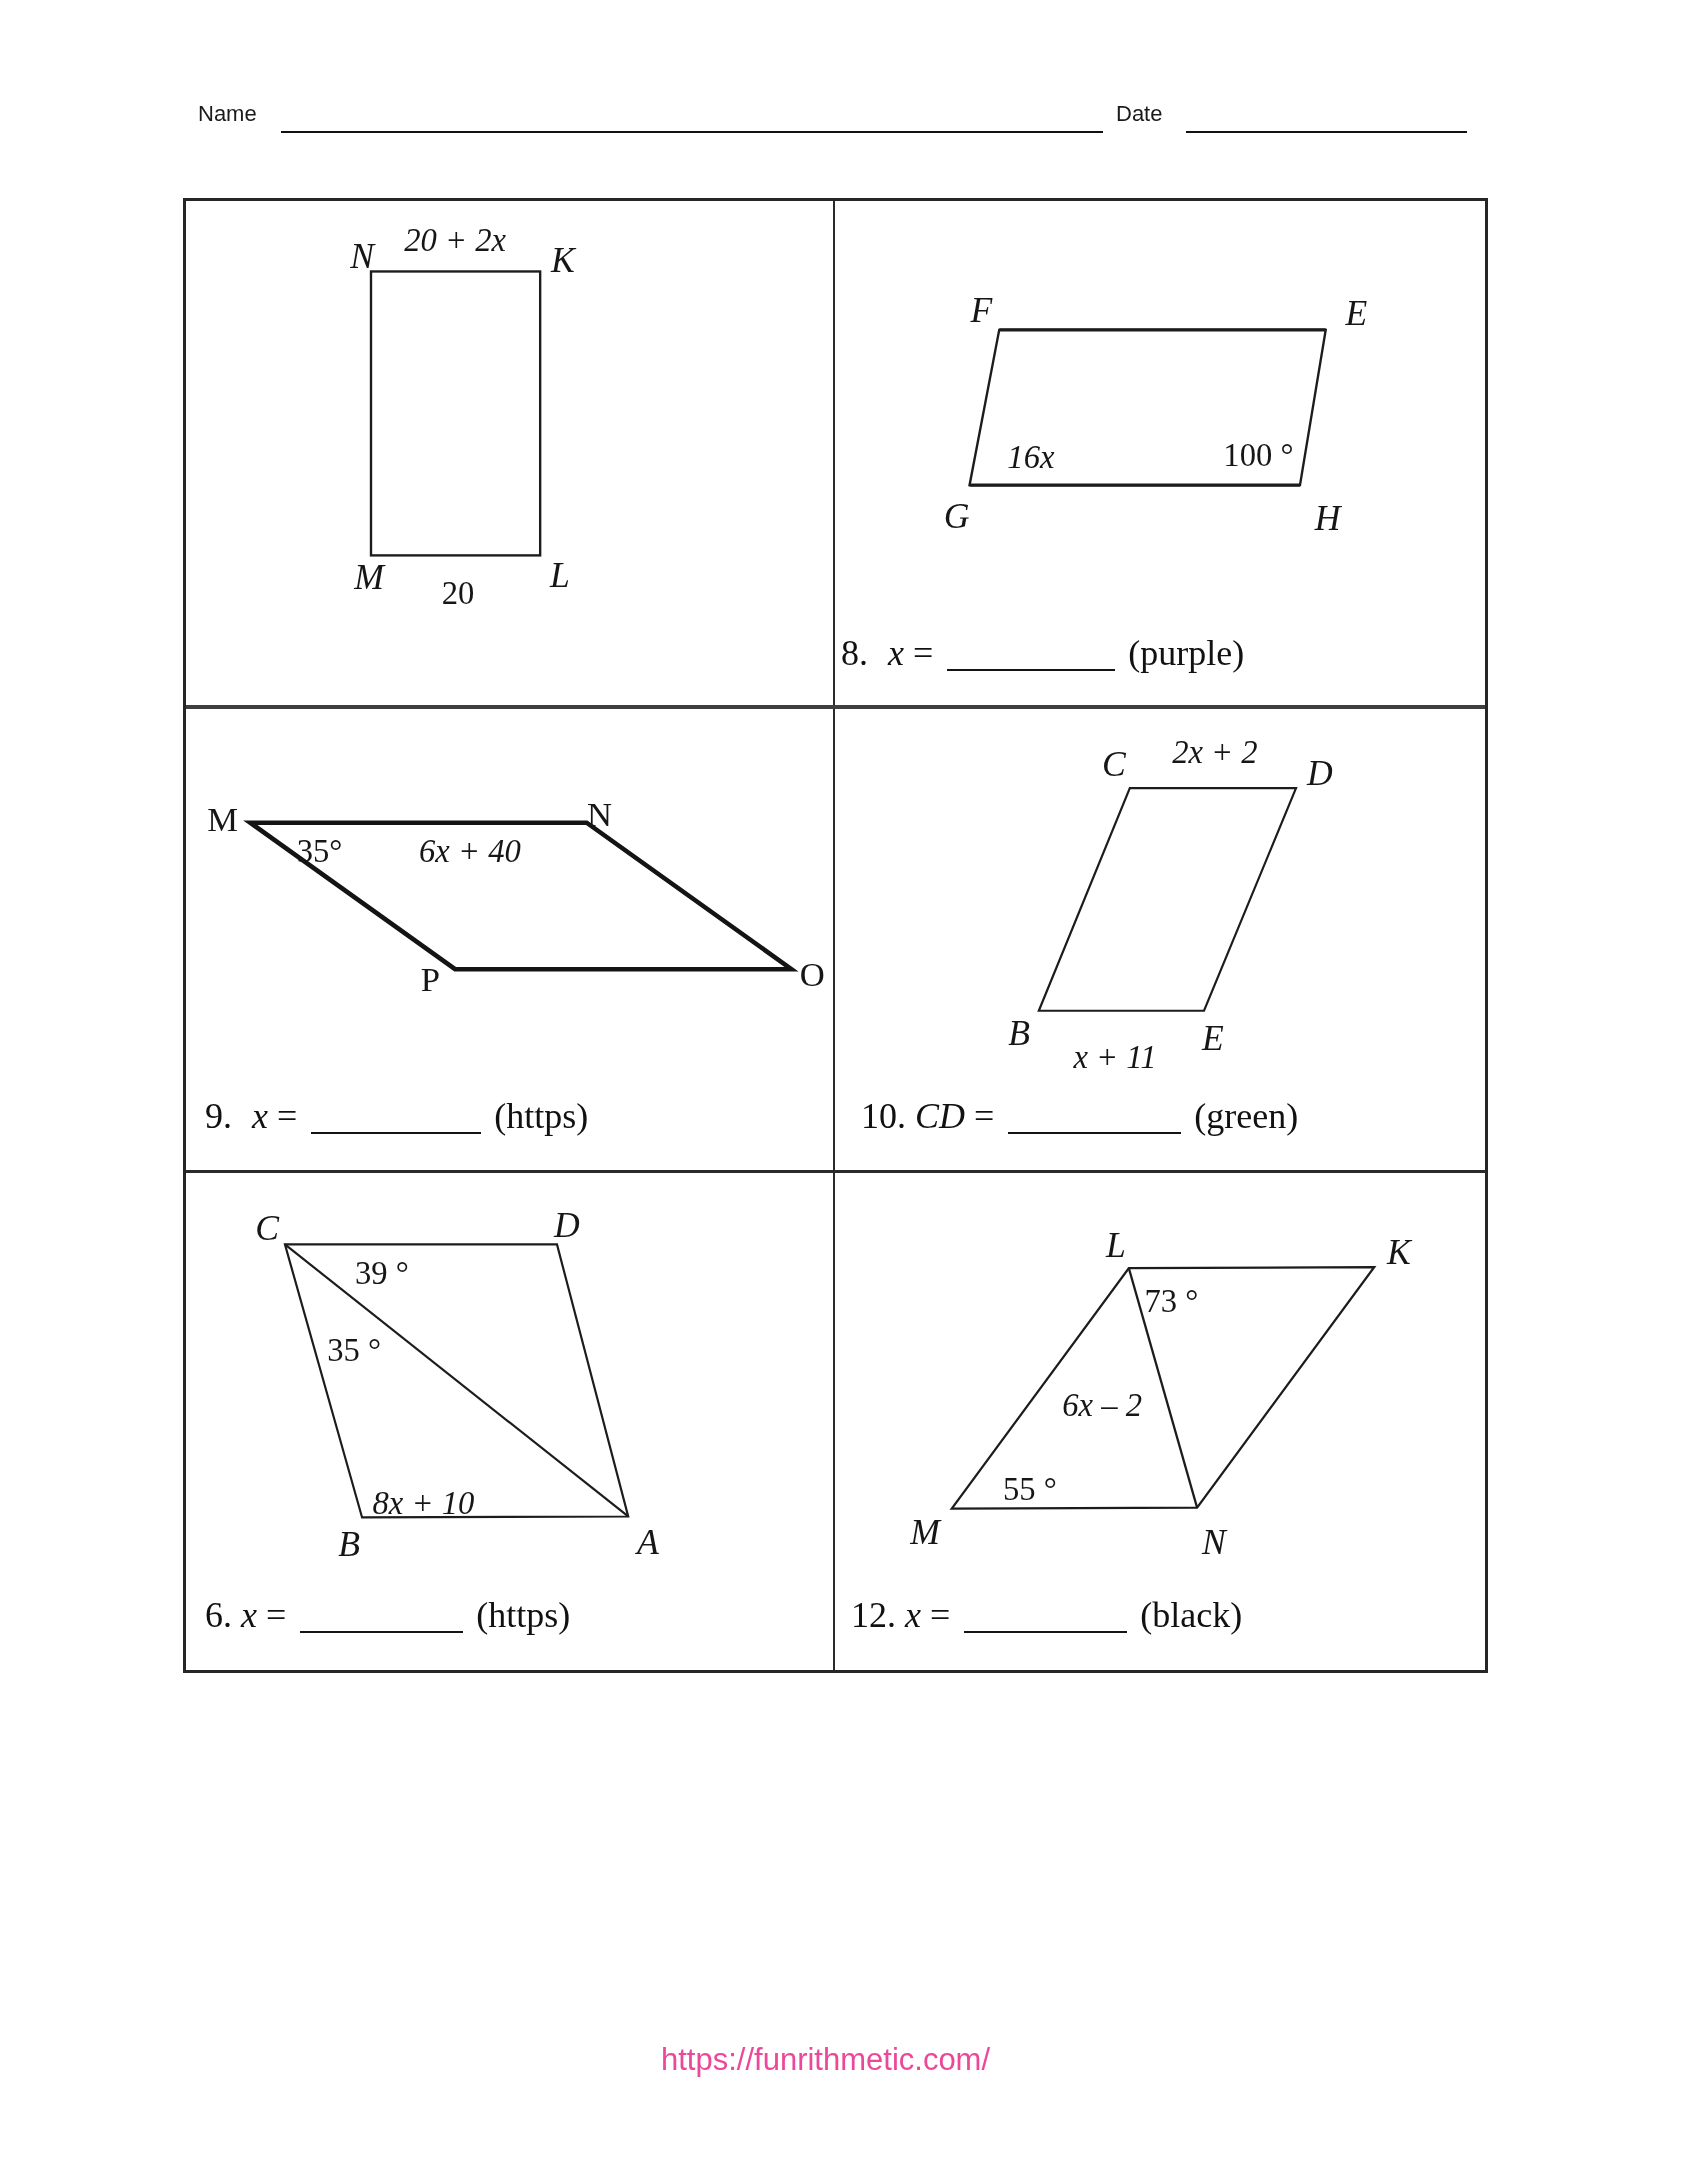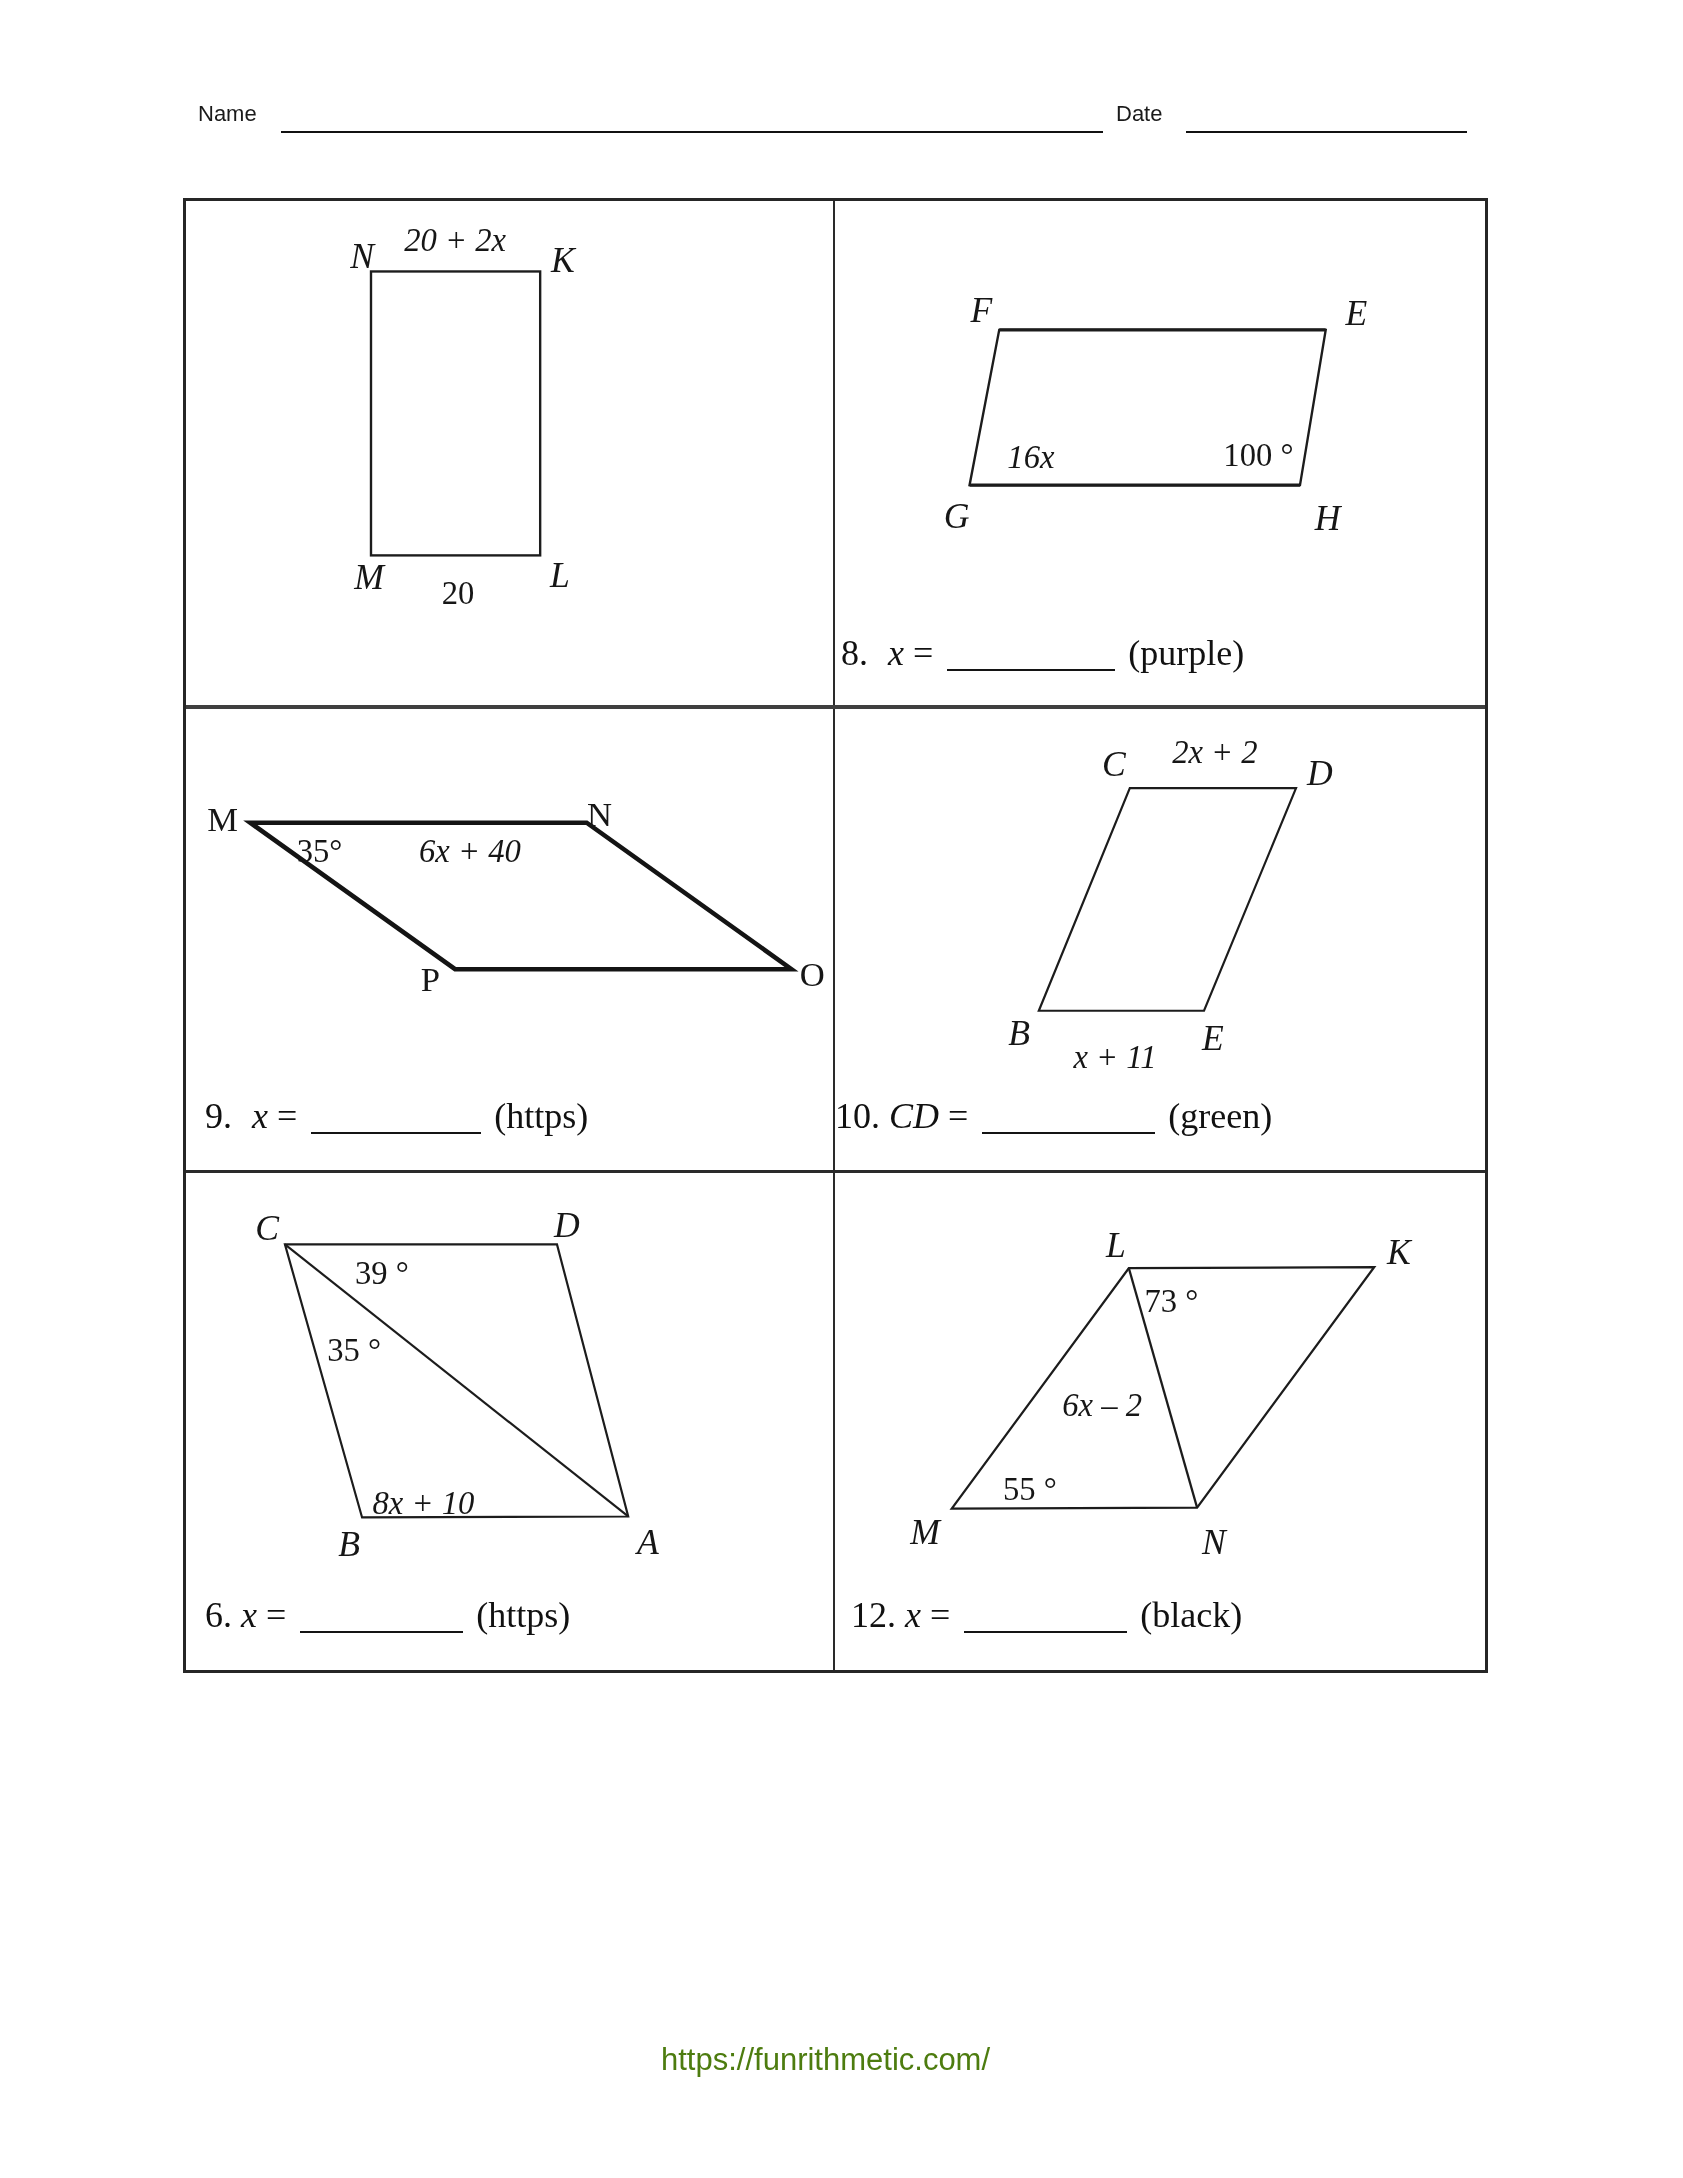--- a/index.html
+++ b/index.html
@@ -31,21 +31,21 @@
   
   .prob{position:absolute;font-size:36px;white-space:nowrap;}
   .pnum{font-style:normal;}
   .sp-wide{margin-left:20px;} .sp-narrow{margin-left:9px;}
   .pvar{font-style:italic;}
   .peq{margin-left:9px;}
   .blank{display:inline-block;height:30px;border-bottom:2.4px solid #141414;
          vertical-align:-6px;margin-left:14px;}
   .pcolor{margin-left:13px;}
   
-  #footer{font-family:"Liberation Sans", sans-serif;font-size:31px;color:#4d7c0f;}
+  #footer{font-family:"Liberation Sans", sans-serif;font-size:31px;color:#ec4899;}
 </style>
 </head>
 <body>
 
 <div id="page">
 
   <span class="abs hdr-label" style="left:198px;top:101px;">Name</span>
   <div class="abs hline" style="left:281px;top:131px;width:822px;"></div>
   <span class="abs hdr-label" style="left:1116px;top:101px;">Date</span>
   <div class="abs hline" style="left:1186px;top:131px;width:281px;"></div>
@@ -101,21 +101,21 @@
     <div class="cell c4">
       <svg width="649" height="461" viewBox="0 0 656 466">
         <polygon points="298,80 466,80 373,305 206,305" fill="none" stroke="#1c1c1c" stroke-width="2.2"></polygon>
         <text class="vx" x="282" y="68" text-anchor="middle">C</text>
         <text class="vx" x="490" y="77" text-anchor="middle">D</text>
         <text class="vx" x="186" y="340" text-anchor="middle">B</text>
         <text class="vx" x="382" y="345" text-anchor="middle">E</text>
         <text class="expr" x="384" y="55" text-anchor="middle">2x + 2</text>
         <text class="expr" x="283" y="363" text-anchor="middle">x + 11</text>
       </svg>
-      <div class="prob" style="left:0;top:386px;">
+      <div class="prob" style="left:26px;top:386px;">
         <span class="pnum">10.</span><span class="pvar sp-narrow">CD</span><span class="peq">=</span><span class="blank" style="width:173px;"></span><span class="pcolor">(green)</span>
       </div>
     </div>
 
     <div class="cell c5">
       <svg width="647" height="497" viewBox="0 0 654 502">
         <polygon points="100,72 375,72 447,347 178,348" fill="none" stroke="#1c1c1c" stroke-width="2.2"></polygon>
         <line x1="100" y1="72" x2="447" y2="347" stroke="#1c1c1c" stroke-width="2.2"></line>
         <text class="vx" x="82" y="68" text-anchor="middle">C</text>
         <text class="vx" x="385" y="65" text-anchor="middle">D</text>

